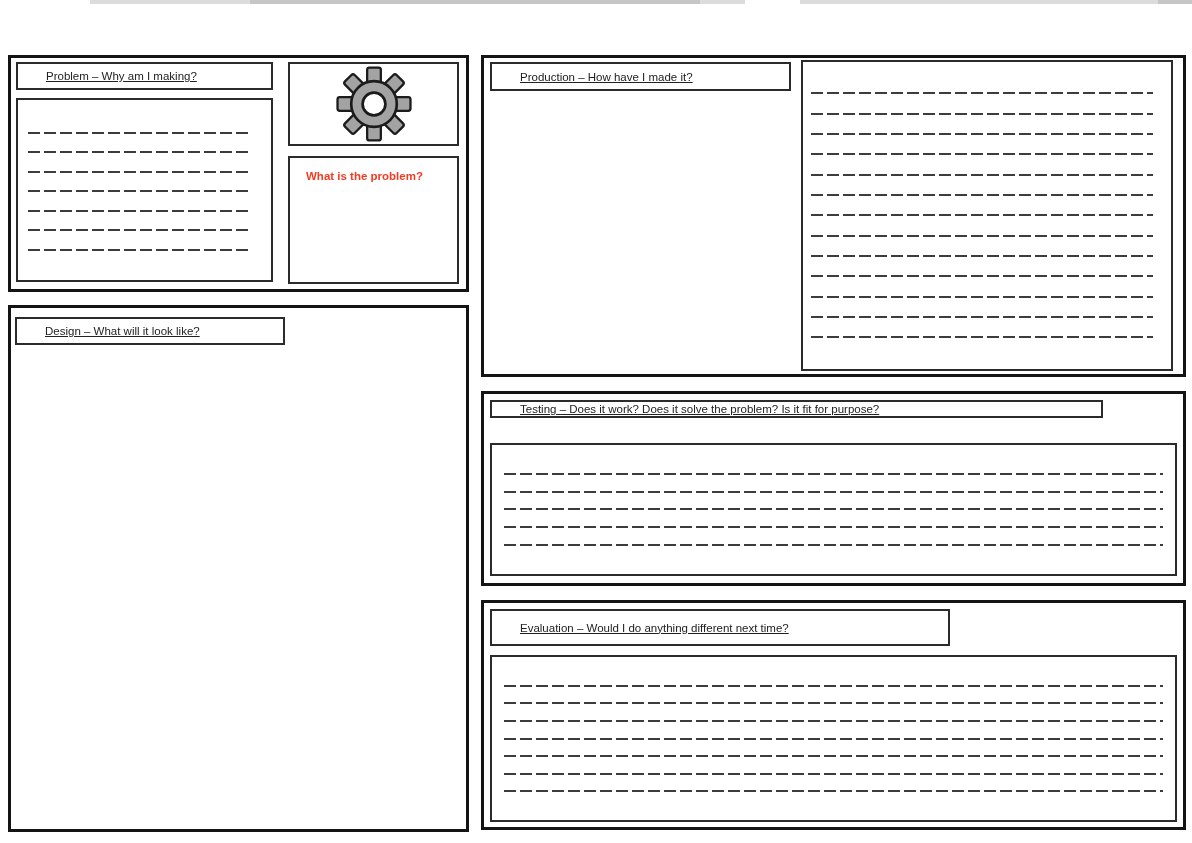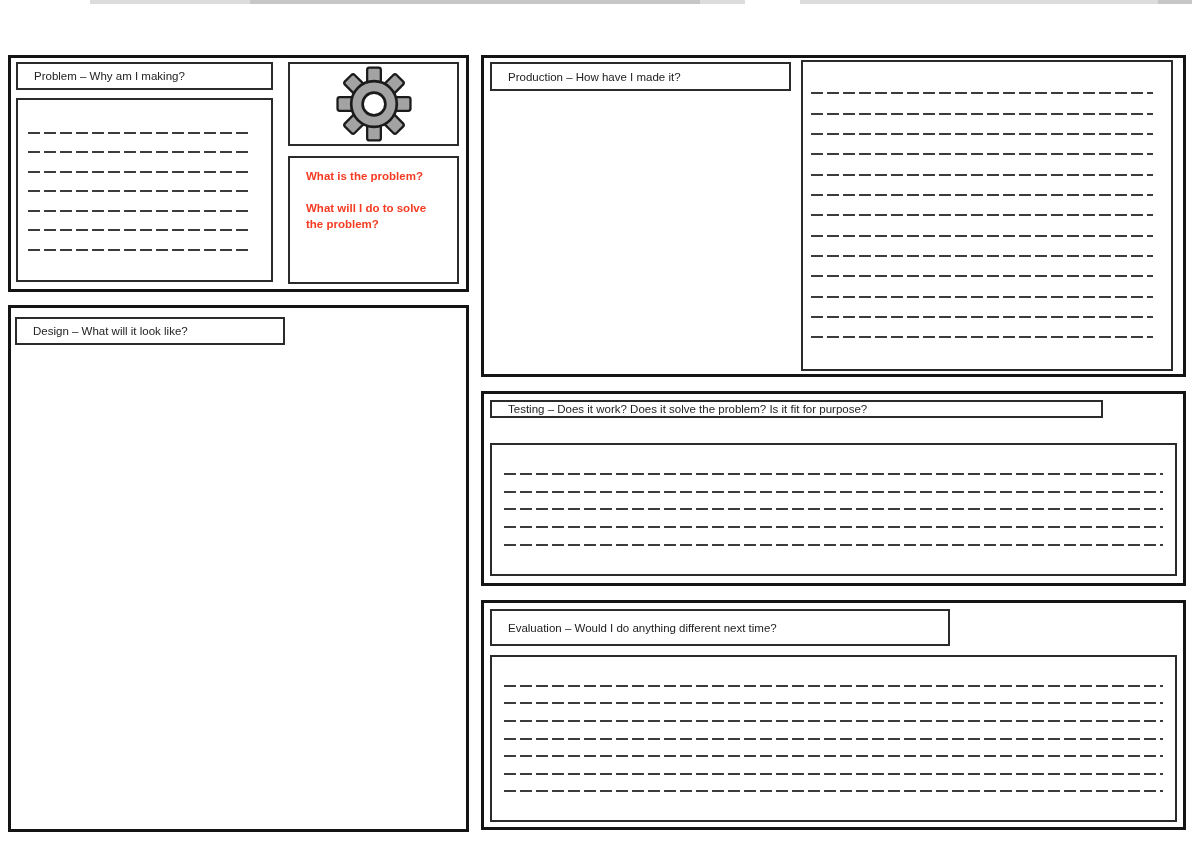--- a/index.html
+++ b/index.html
@@ -16,25 +16,26 @@
 
   .edge-artifact { position: absolute; top: 0; height: 4px; }
 
   .box { position: absolute; background: #fff; }
   .outer { border: 3px solid #141414; }
   .inner { border: 2px solid #2b2b2b; }
 
   .title-box {
     font-size: 11.5px;
     color: #222;
-    padding-left: 16px;
+    padding-left: 28px;
     display: flex;
     align-items: center;
     white-space: nowrap;
     overflow: hidden;
+    text-decoration: underline;
   }
 
   .lines-box {
     display: flex;
     flex-direction: column;
     justify-content: space-evenly;
   }
   .wline {
     height: 2px;
     background: repeating-linear-gradient(90deg, var(--line-color) 0 12px, transparent 12px 16px);
@@ -138,21 +139,20 @@
           <rect x="41" y="2" width="18" height="24" rx="3" transform="rotate(225 50 50)"></rect>
           <rect x="41" y="2" width="18" height="24" rx="3" transform="rotate(270 50 50)"></rect>
           <rect x="41" y="2" width="18" height="24" rx="3" transform="rotate(315 50 50)"></rect>
           <circle cx="50" cy="50" r="30" stroke-width="3.5"></circle>
           <circle cx="50" cy="50" r="15" fill="#ffffff" stroke-width="3.5"></circle>
         </g>
       </svg>
     </div>
     <div class="box inner prompt-box">
       <p>What is the problem?</p>
-      <p>What will I do to solve the problem?</p>
     </div>
   </div>
 
   <div class="box outer design-outer">
     <div class="box inner title-box design-title">
       <span>Design – What will it look like?</span>
     </div>
     <div class="design-area"></div>
   </div>
 

